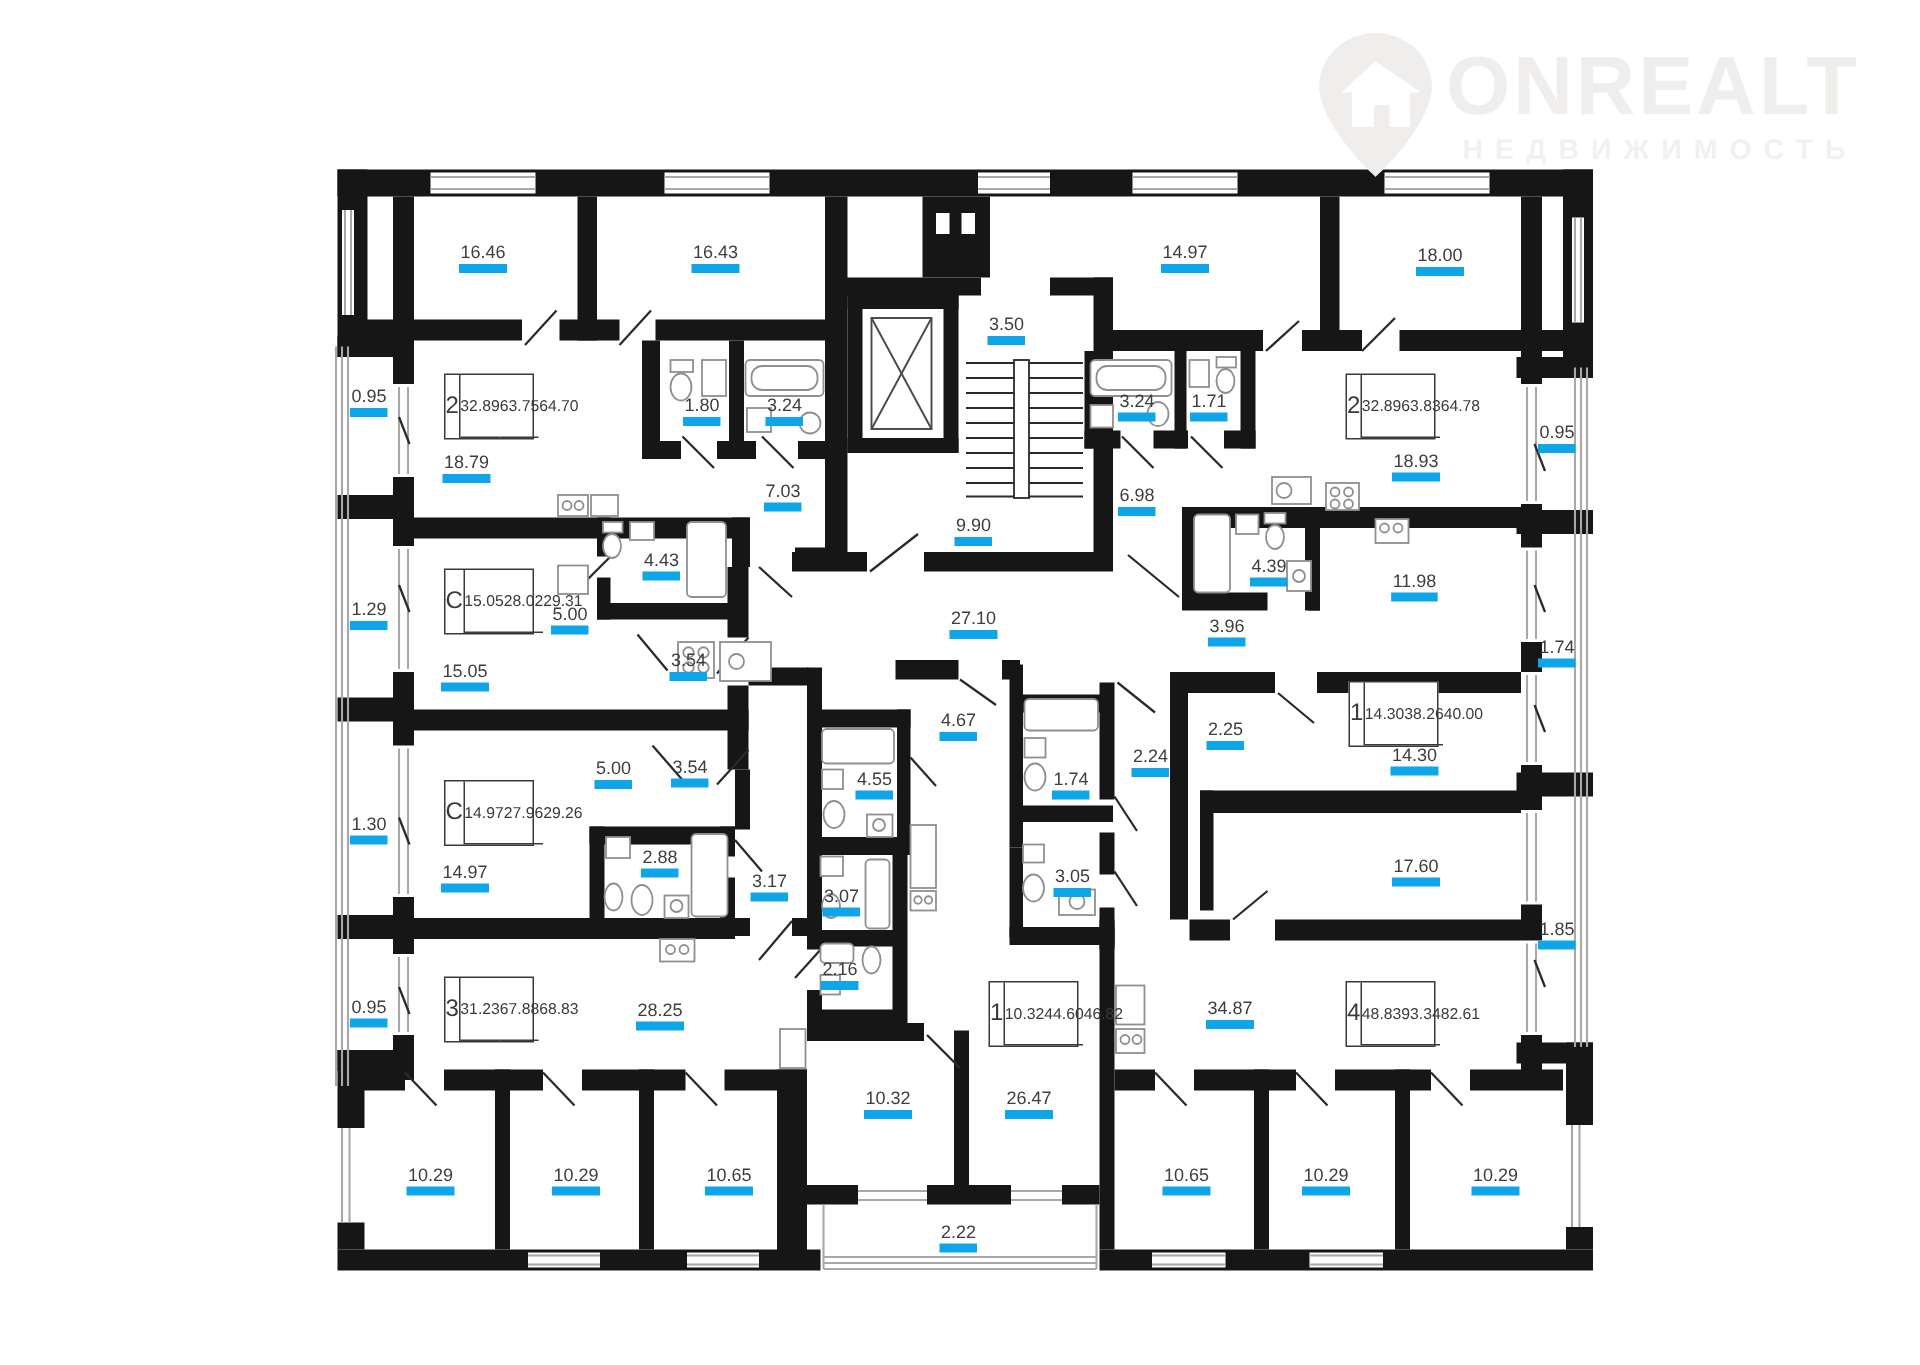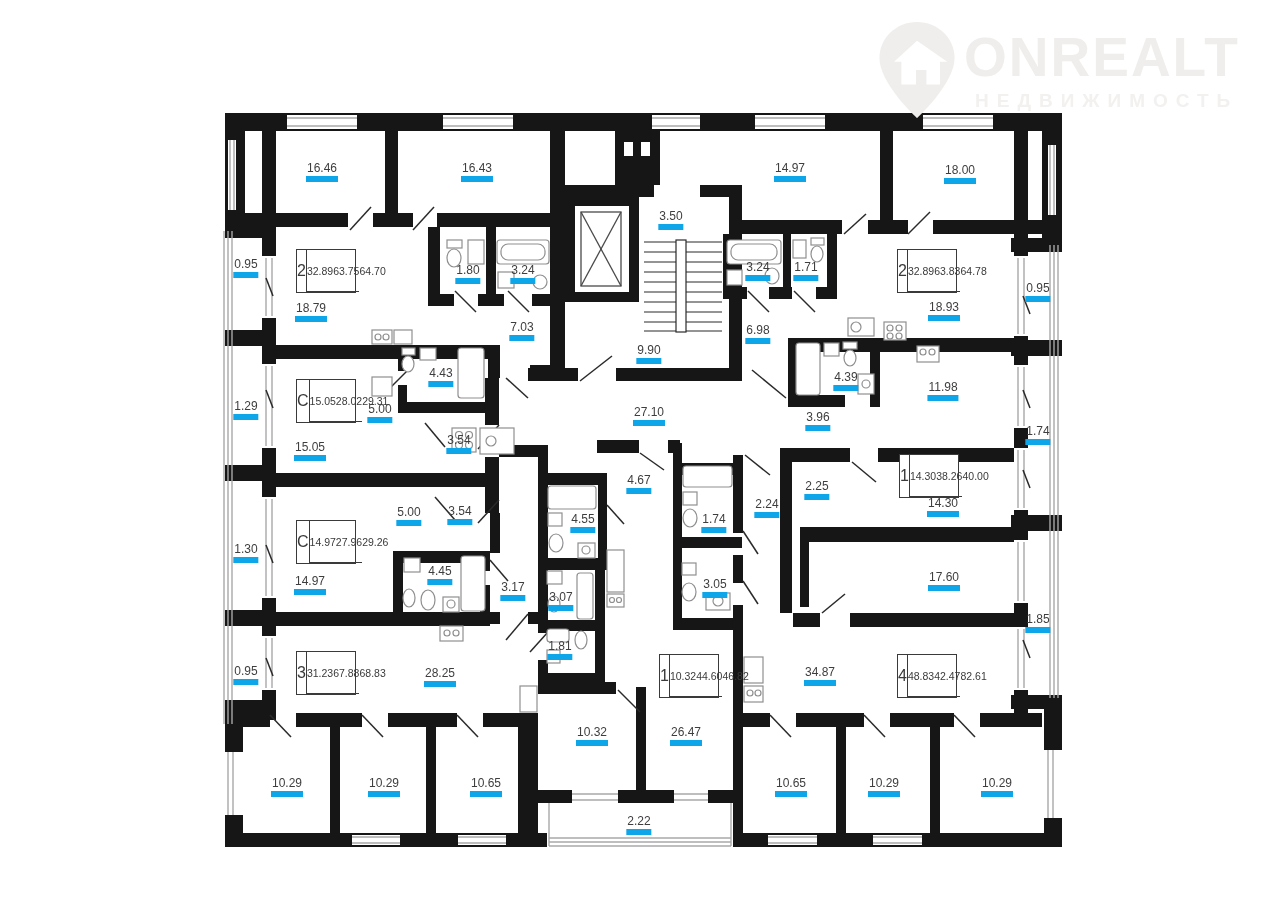--- a/index.html
+++ b/index.html
@@ -596,21 +596,21 @@
   <div class="vals">
         <div>10.32</div>
         <div>44.60</div>
         <div>46.82</div>
       </div>
 </div>
 <div class="abox" style="left:897px;top:654px">
   <div class="t">4</div>
   <div class="vals">
         <div>48.83</div>
-        <div>42.47</div>
+        <div>93.34</div>
         <div>82.61</div>
       </div>
 </div>
 
 <div class="rl" style="left:322px;top:172px">16.46</div>
 <div class="rl" style="left:477px;top:172px">16.43</div>
 <div class="rl" style="left:246px;top:268px">0.95</div>
 <div class="rl" style="left:311px;top:312px">18.79</div>
 <div class="rl" style="left:468px;top:274px">1.80</div>
 <div class="rl" style="left:523px;top:274px">3.24</div>
@@ -633,29 +633,29 @@
 <div class="rl" style="left:846px;top:381px">4.39</div>
 <div class="rl" style="left:818px;top:421px">3.96</div>
 <div class="rl" style="left:943px;top:391px">11.98</div>
 <div class="rl" style="left:1038px;top:435px">1.74</div>
 <div class="rl" style="left:817px;top:490px">2.25</div>
 <div class="rl" style="left:943px;top:507px">14.30</div>
 <div class="rl" style="left:246px;top:553px">1.30</div>
 <div class="rl" style="left:409px;top:516px">5.00</div>
 <div class="rl" style="left:460px;top:515px">3.54</div>
 <div class="rl" style="left:310px;top:585px">14.97</div>
-<div class="rl" style="left:440px;top:575px">4.45</div>
+<div class="rl" style="left:440px;top:575px">2.88</div>
 <div class="rl" style="left:513px;top:591px">3.17</div>
 <div class="rl" style="left:639px;top:484px">4.67</div>
 <div class="rl" style="left:583px;top:523px">4.55</div>
 <div class="rl" style="left:714px;top:523px">1.74</div>
 <div class="rl" style="left:767px;top:508px">2.24</div>
 <div class="rl" style="left:561px;top:601px">3.07</div>
 <div class="rl" style="left:715px;top:588px">3.05</div>
-<div class="rl" style="left:560px;top:650px">1.81</div>
+<div class="rl" style="left:560px;top:650px">2.16</div>
 <div class="rl" style="left:246px;top:675px">0.95</div>
 <div class="rl" style="left:440px;top:677px">28.25</div>
 <div class="rl" style="left:287px;top:787px">10.29</div>
 <div class="rl" style="left:384px;top:787px">10.29</div>
 <div class="rl" style="left:486px;top:787px">10.65</div>
 <div class="rl" style="left:592px;top:736px">10.32</div>
 <div class="rl" style="left:686px;top:736px">26.47</div>
 <div class="rl" style="left:639px;top:825px">2.22</div>
 <div class="rl" style="left:820px;top:676px">34.87</div>
 <div class="rl" style="left:944px;top:581px">17.60</div>

